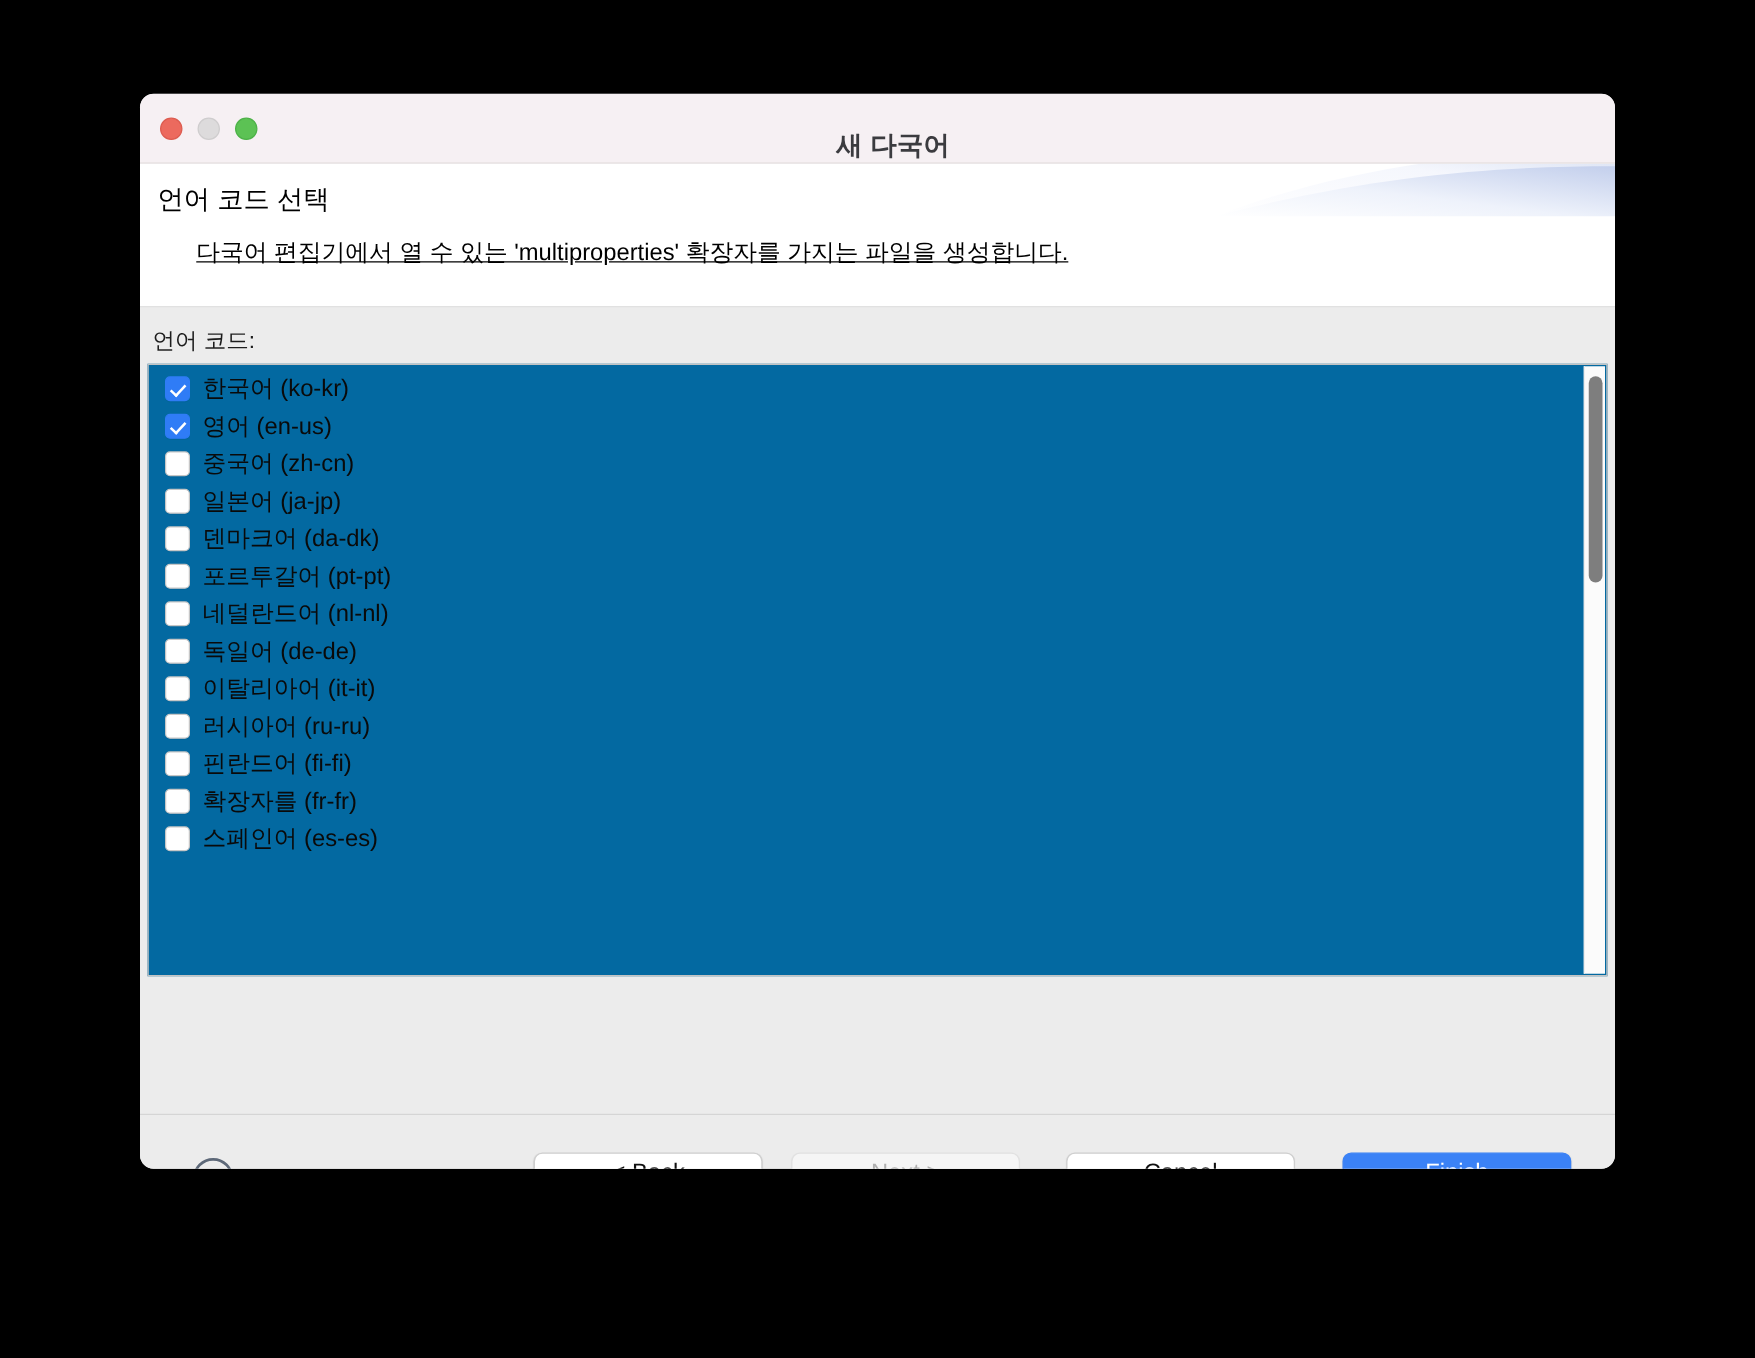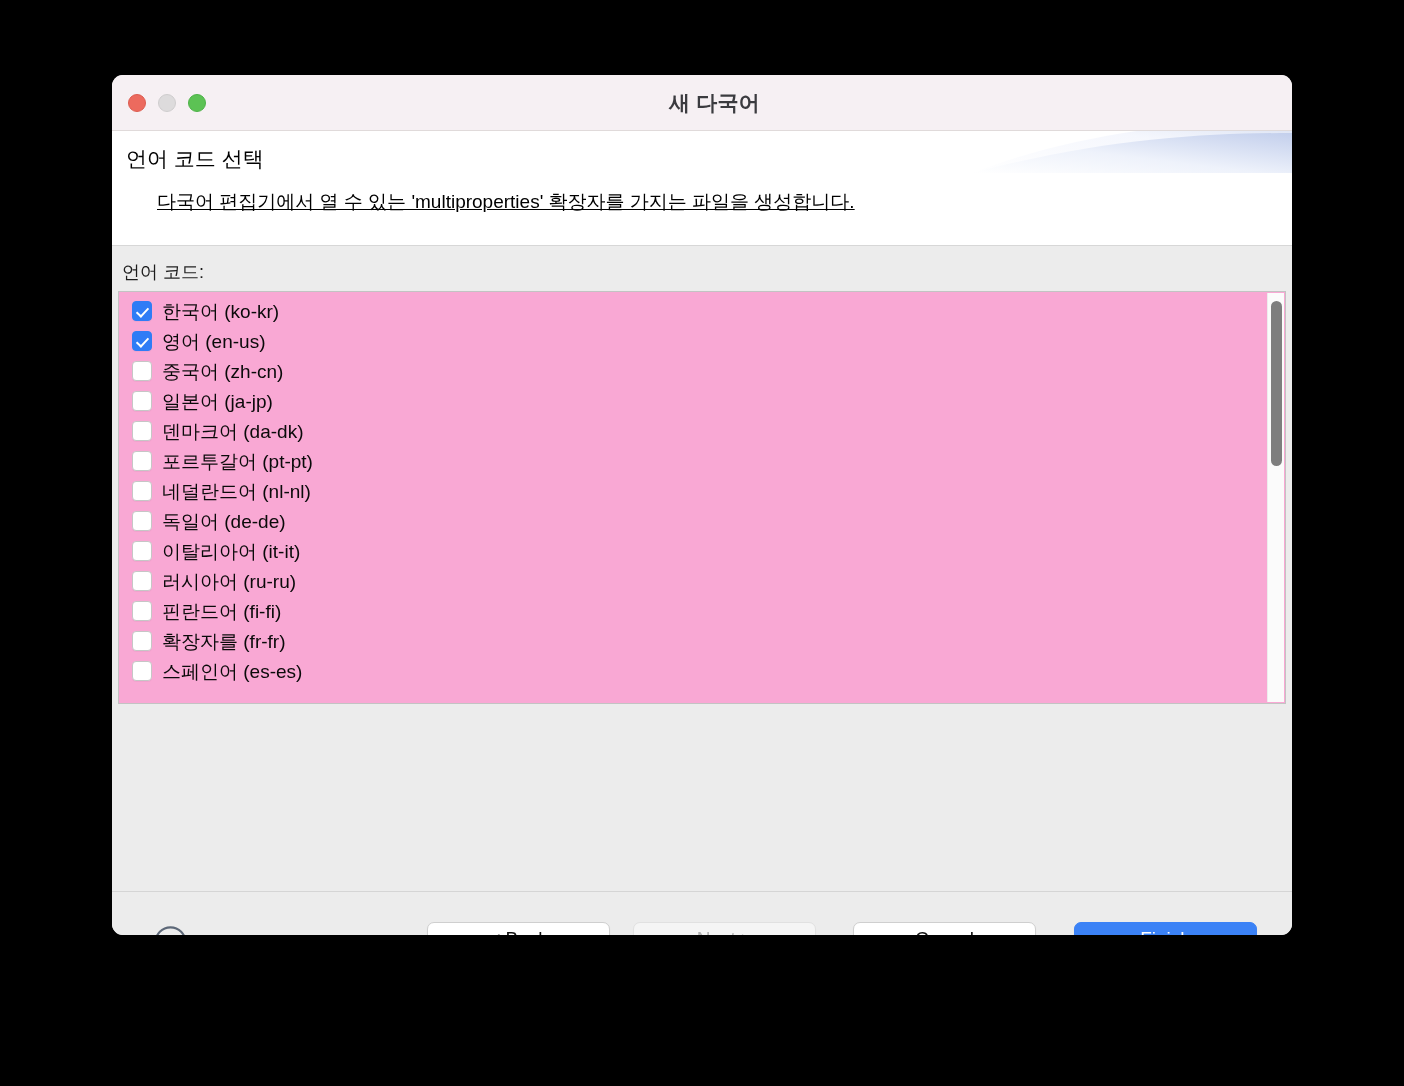--- a/index.html
+++ b/index.html
@@ -21,21 +21,21 @@
     box-shadow: 0 10px 40px rgba(0,0,0,0.55);
   }
 
   
   #titlebar {
     position: relative;
     height: 56px;
     background: #f6f0f3;
     border-bottom: 1px solid #e0dada;
     display: flex;
-    align-items: center;
+    align-items: flex-end;
     padding-left: 25px;
   }
   #traffic {
     position: absolute;
     left: 16px; top: 0; bottom: 0;
     display: flex; align-items: center; gap: 12px;
   }
   .tl { width: 18px; height: 18px; border-radius: 50%; display: block; }
   .tl-close { background: #ec6a5e; border: 0.5px solid #dd5c50; }
   .tl-min   { background: #dddbdc; border: 0.5px solid #cfcdce; }
@@ -89,22 +89,22 @@
   }
   #list-label {
     position: absolute;
     left: 10px; top: 14px;
     font-size: 18px;
     color: #1d1d1d;
   }
   #list-wrap {
     position: absolute;
     left: 6px; top: 45px;
-    width: 1168px; height: 413px;
-    background: #f9a8d4;
+    width: 1168px; height: 490px;
+    background: #0369a1;
     border: 1px solid #c3c3c3;
     overflow: hidden;
   }
   #list {
     position: absolute;
     left: 0; top: 0; right: 0;
     padding: 4px 0 0 0;
   }
   .row {
     display: flex;

